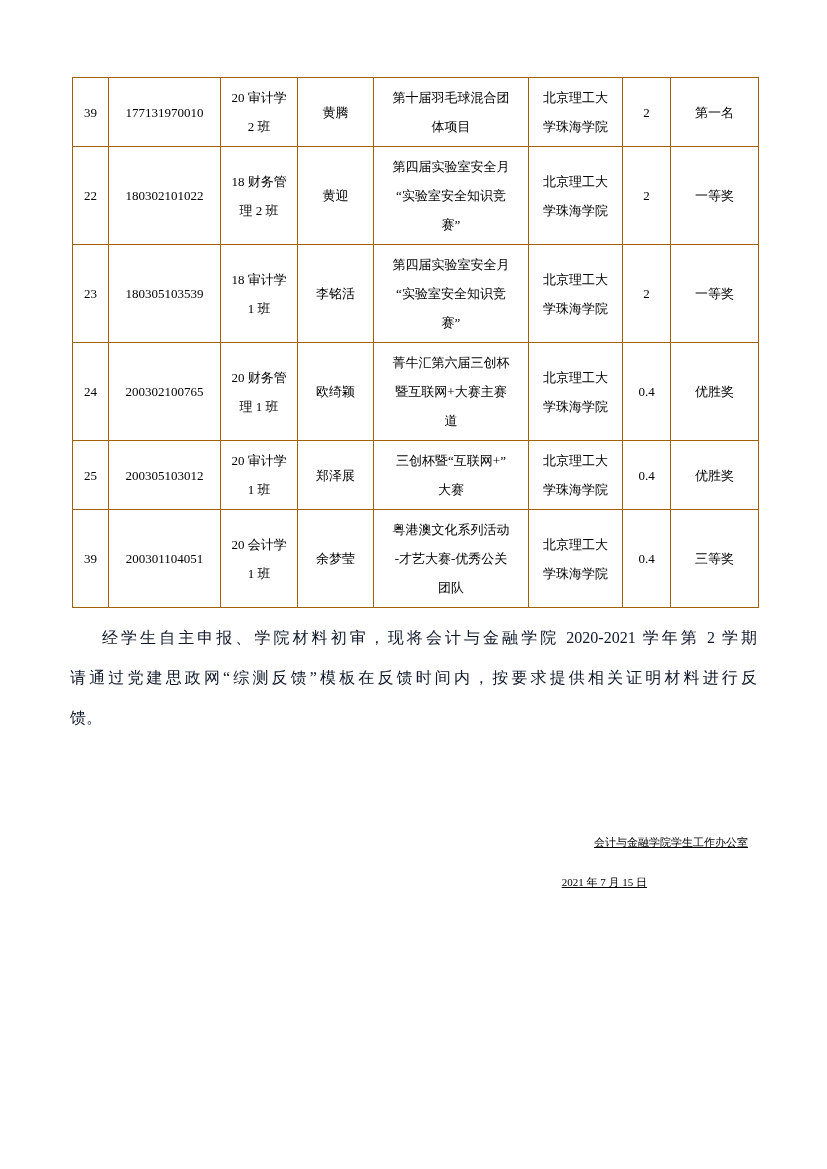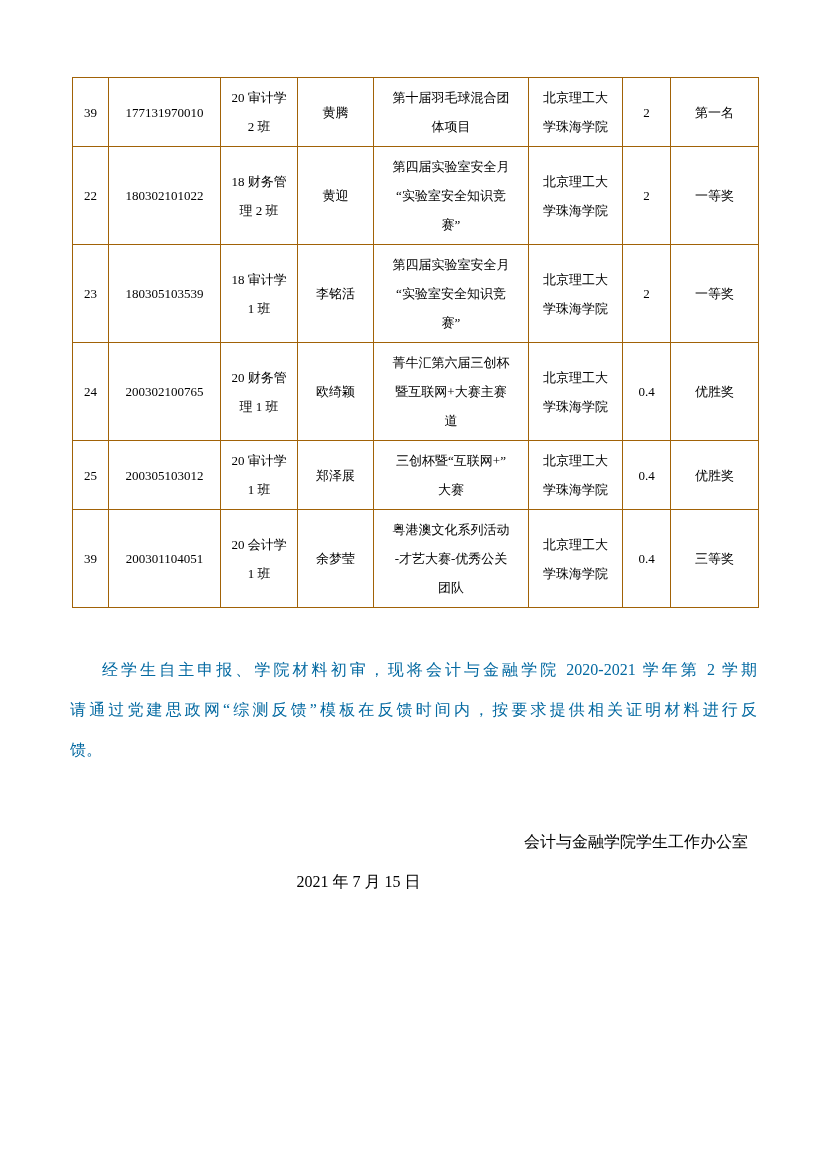--- a/index.html
+++ b/index.html
@@ -34,54 +34,55 @@
     line-height: 29px;
     padding: 5px 2px;
     white-space: pre-line;
     color: #000000;
   }
 
   
   .notice {
     position: absolute;
     left: 70px;
-    top: 650px;
+    top: 618px;
     width: 687px;
     font-size: 16px;
-    color: #0369a1;
+    color: #0f172a;
   }
   .notice .line {
     line-height: 40px;
     height: 40px;
     overflow: hidden;
   }
   .notice .jfull {
     text-align: justify;
     text-align-last: justify;
   }
   .notice .indent {
     text-indent: 2em;
   }
 
   
   .signature {
     position: absolute;
     left: 70px;
     top: 822px;
     width: 687px;
-    font-size: 16px;
+    font-size: 11px;
     color: #000000;
+    text-decoration: underline;
   }
   .signature .sig-line {
     line-height: 40px;
     height: 40px;
     text-align: right;
   }
   .signature .sig-dept { padding-right: 9px; }
-  .signature .sig-date { padding-right: 110px; text-align: center; }
+  .signature .sig-date { padding-right: 110px; }
 </style>
 </head>
 <body>
 
 <div class="page">
 
   <table class="awards-table">
     <colgroup>
       <col style="width:36px">
       <col style="width:112px">

